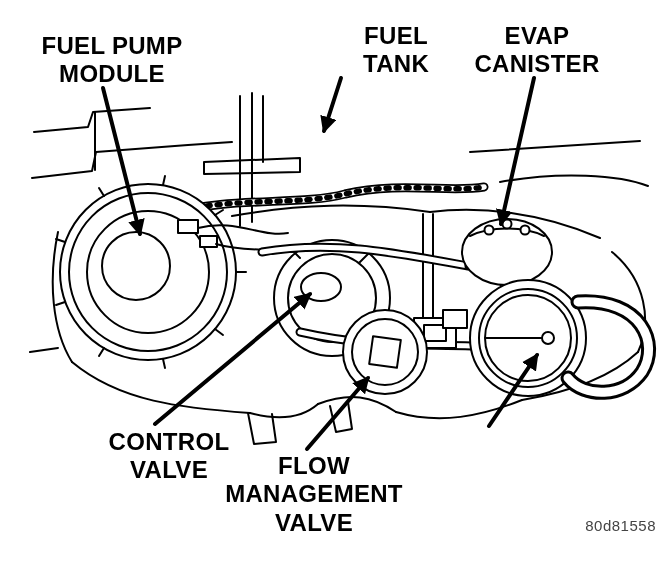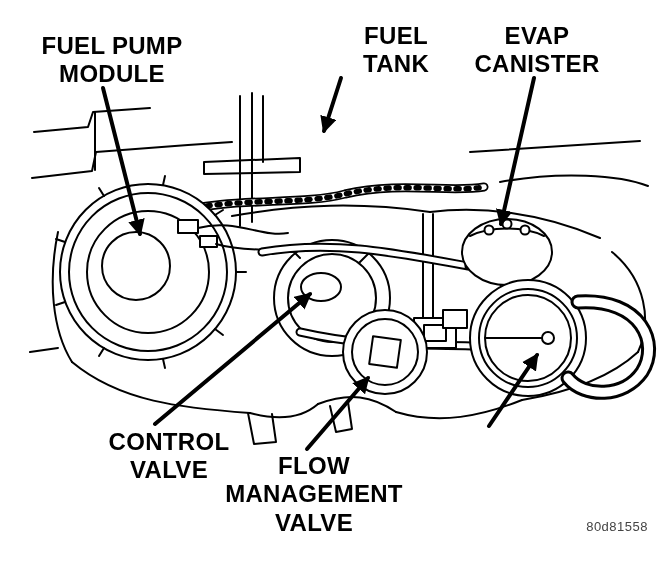--- a/index.html
+++ b/index.html
@@ -18,23 +18,23 @@
     white-space: pre-line;
     text-align: center;
     font-weight: bold;
     font-size: 24px;
     line-height: 1.18;
     color: #000000;
     letter-spacing: 0.3px;
   }
   .figure-code {
     position: absolute;
-    right: 24px;
+    right: 16px;
     bottom: 42px;
-    font-size: 13px;
+    font-size: 15px;
     color: #444444;
     letter-spacing: 0.5px;
   }
   svg path, svg line, svg circle, svg ellipse, svg rect {
     vector-effect: non-scaling-stroke;
   }
 </style>
 </head>
 <body>
 

